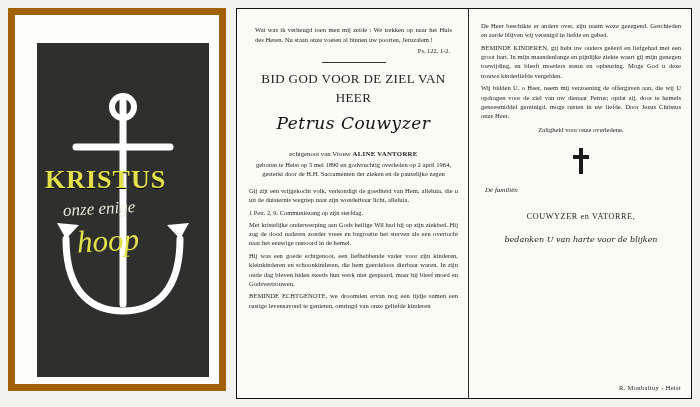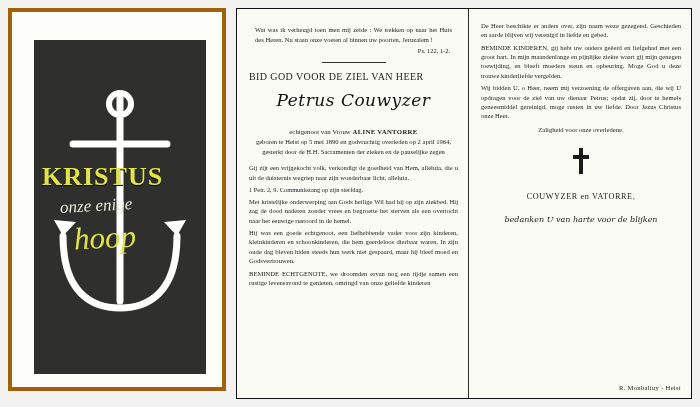--- a/index.html
+++ b/index.html
@@ -22,21 +22,21 @@
   }
 
   
   .card-left {
     position: absolute;
     left: 8px;
     top: 8px;
     width: 218px;
     height: 383px;
     background: #fdfdfa;
-    border: 4px solid #a16207;
+    border: 7px solid #a16207;
     box-sizing: border-box;
   }
   .cover-inner {
     position: absolute;
     left: 22px;
     top: 28px;
     width: 172px;
     height: 334px;
     background: #2f2f2d;
     overflow: hidden;
@@ -133,22 +133,22 @@
     font-size: 6.4px;
     margin: 2px 8px 0 0;
   }
   .rule {
     width: 64px;
     height: 1px;
     background: #333;
     margin: 7px auto 7px auto;
   }
   .invocation {
-    text-align: left;
-    font-size: 10px;
+    text-align: center;
+    font-size: 13px;
     letter-spacing: 0.4px;
     margin: 2px 0 4px 0;
   }
   .name-script {
     text-align: center;
     font-family: "DejaVu Serif", serif;
     font-style: italic;
     font-size: 17px;
     letter-spacing: 0.5px;
     margin: 2px 0 14px 0;
@@ -292,20 +292,21 @@
         <p>De Heer beschikte er anders over, zijn naam weze gezegend. Geschieden en aarde blijven wij verenigd in liefde en gebed.</p>
         <p>BEMINDE KINDEREN, gij hebt uw ouders geëerd en liefgehad met een groot hart. In mijn maandenlange en pijnlijke ziekte waart gij mijn genegen toewijding, en bleeft moeders steun en opbeuring. Moge God u deze trouwe kinderliefde vergelden.</p>
         <p>Wij bidden U, o Heer, neem mij verzoening de offergaven aan, die wij U opdragen voor de ziel van uw dienaar Petrus; opdat zij, door te hemels geneesmiddel gereinigd, moge rusten in uw liefde. Door Jezus Christus onze Heer.</p>
       </div>
       <div class="closing-center">Zaligheid voor onze overledene.</div>
 
       <div class="cross-wrap">
         <span class="cross"></span>
       </div>
 
+      <div class="fam-label">De familiën</div>
       <div class="fam-names">COUWYZER en VATORRE,</div>
 
       <div class="thanks">bedanken U van harte voor de blijken</div>
 
       <div class="printer">R. Monbaliuy - Heist</div>
     </div>
 
   </div>
 </div>
 

